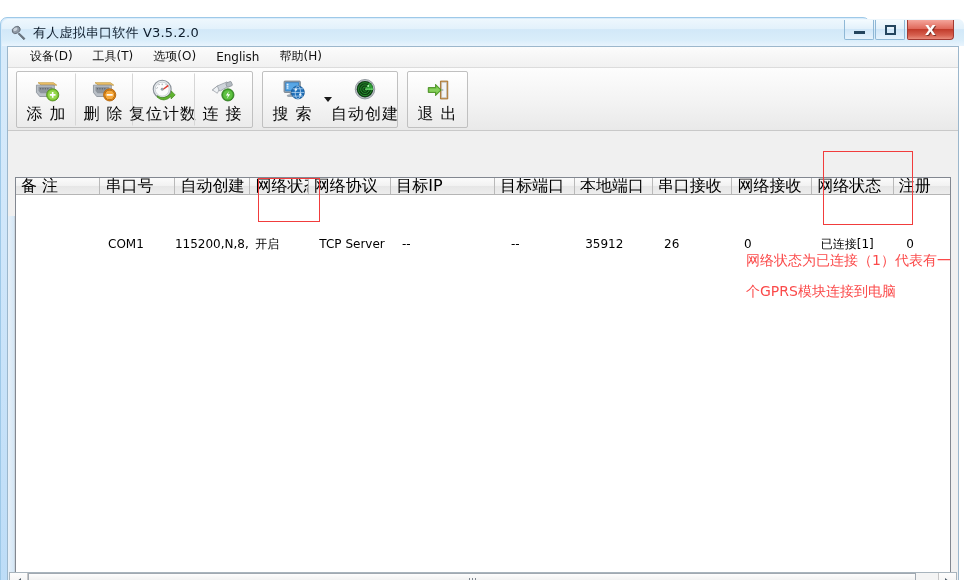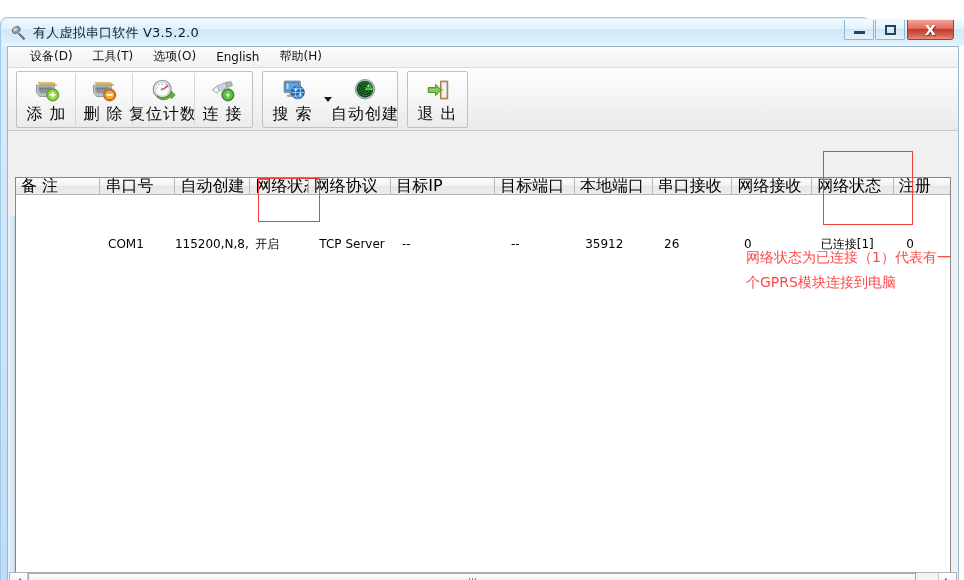--- a/index.html
+++ b/index.html
@@ -245,21 +245,21 @@
     pointer-events: none;
   }
   #redbox-serial-state { left: 250px; top: 131px; width: 62px; height: 44px; }
   #redbox-net-state    { left: 815px; top: 104px; width: 90px; height: 74px; }
 
   #annotation {
     position: absolute;
     left: 738px; top: 198px;
     width: 215px;
     font-size: 14px;
-    line-height: 25px;
+    line-height: 31px;
     color: #fb4a4a;
     font-family: "DejaVu Sans", "Liberation Sans", sans-serif;
   }
 
   
   #left-strip {
     position: absolute;
     left: 0; top: 85px;
     width: 7px; height: 455px;
     background: linear-gradient(to right, #e8f1f9, #d5e7f6);

